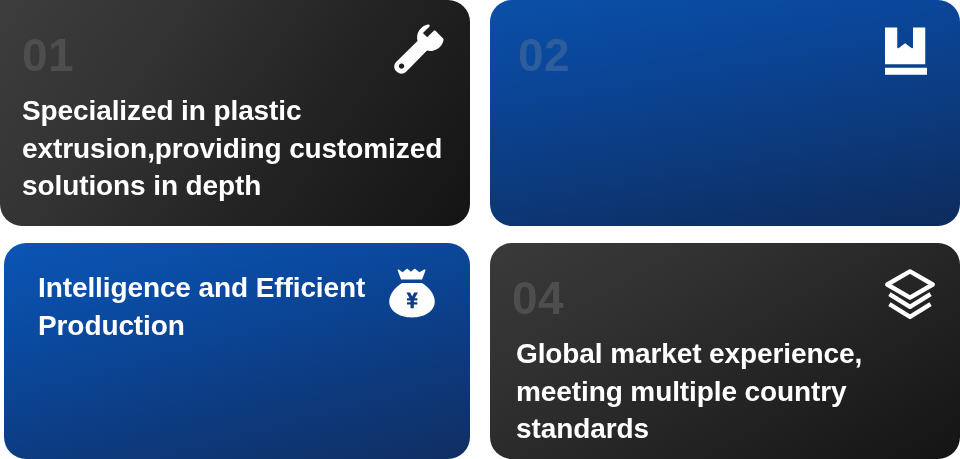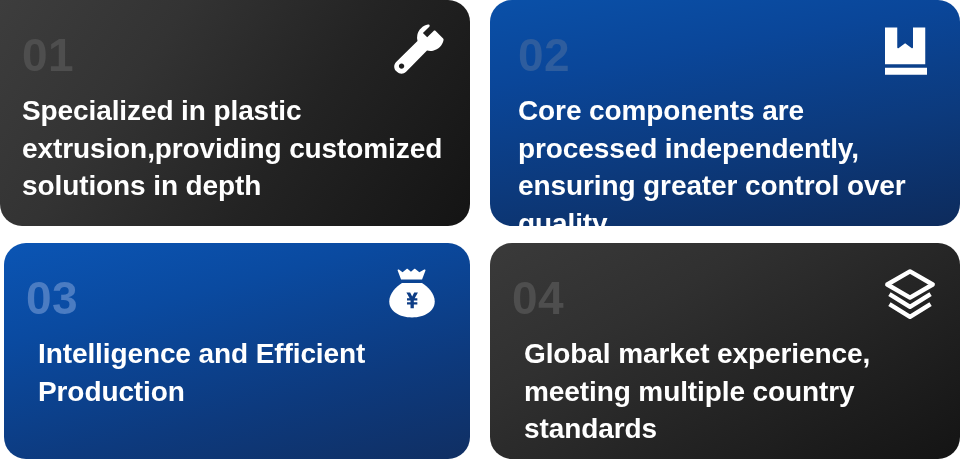--- a/index.html
+++ b/index.html
@@ -72,21 +72,21 @@
   .card-text {
     color: #ffffff;
     font-size: 28px;
     font-weight: 700;
     line-height: 1.34;
     margin: 0 0 0 4px;
     max-width: 430px;
     letter-spacing: -0.1px;
   }
   .c3 .card-text { margin-left: 16px; }
-  .c4 .card-text { margin-left: 16px; }
+  .c4 .card-text { margin-left: 8px; }
   .c2 .card-text { max-width: 448px; }
 
   .icon {
     position: absolute;
     top: 24px;
     right: 26px;
     width: 56px;
     height: 56px;
     display: block;
   }
@@ -104,31 +104,29 @@
     <p class="card-text">Specialized in plastic extrusion,providing customized solutions in depth</p>
     <span class="icon">
       <svg viewBox="0 0 64 64" xmlns="http://www.w3.org/2000/svg">
         <path fill="#ffffff" d="M54.2 7.8c-.6-.6-1.6-.5-2.1.1l-7.3 7.3-4.9-4.9 7.3-7.3c.6-.6.6-1.5 0-2.1-.4-.4-1-.5-1.5-.4-6 1.2-10.9 5.9-12.2 12-.5 2.4-.4 4.7.2 6.9L9.3 43.3c-2.9 2.9-2.9 7.6 0 10.5l.9.9c2.9 2.9 7.6 2.9 10.5 0l23.9-24.4c2.2.6 4.5.7 6.9.2 6.1-1.3 10.8-6.2 12-12.2.2-.6-.1-1.2-.5-1.6l-8.8-8.9zM15.5 51.2c-1.7 0-3.1-1.4-3.1-3.1 0-1.7 1.4-3.1 3.1-3.1 1.7 0 3.1 1.4 3.1 3.1 0 1.7-1.4 3.1-3.1 3.1z"></path>
       </svg>
     </span>
   </div>
 
   <div class="card c2">
     <div class="card-num">02</div>
-    <p class="card-text">Core components are processed independently, ensuring greater control over quality.</p>
     <span class="icon">
       <svg viewBox="0 0 64 64" xmlns="http://www.w3.org/2000/svg">
         <path fill="#ffffff" d="M8 4h14v22.5c0 .9 1 1.4 1.7.9L31 22l7.3 5.4c.7.5 1.7 0 1.7-.9V4h14v42H8V4z"></path>
         <rect x="8" y="50" width="48" height="8" fill="#ffffff"></rect>
       </svg>
     </span>
   </div>
 
   <div class="card c3">
-    <div class="card-num">03</div>
     <p class="card-text">Intelligence and Efficient Production</p>
     <span class="icon">
       <svg viewBox="0 0 64 64" xmlns="http://www.w3.org/2000/svg">
         <path fill="#ffffff" d="M17 5.2c-.8-.4-1.7.4-1.4 1.2l3.9 10.2h24l3.9-10.2c.3-.8-.6-1.6-1.4-1.2l-5.6 3-4.6-3.6c-.4-.3-1-.3-1.4 0l-3.6 3-3.6-3c-.4-.3-1-.3-1.4 0l-4.6 3.6-4.2-3z"></path>
         <path fill="#ffffff" d="M20.6 20.5C14.1 24.6 6 32.3 6 41.8 6 52.6 17.6 60 32 60s26-7.4 26-18.2c0-9.5-8.1-17.2-14.6-21.3H20.6z"></path>
         <path d="M25.6 31.5h4.3l2.3 4.6 2.3-4.6h4.3l-3.7 6.6h3v2.6h-4v1.8h4v2.6h-4v4.3h-3.8v-4.3h-4v-2.6h4v-1.8h-4v-2.6h3l-3.7-6.6z" fill="#0d3d86"></path>
       </svg>
     </span>
   </div>
 

